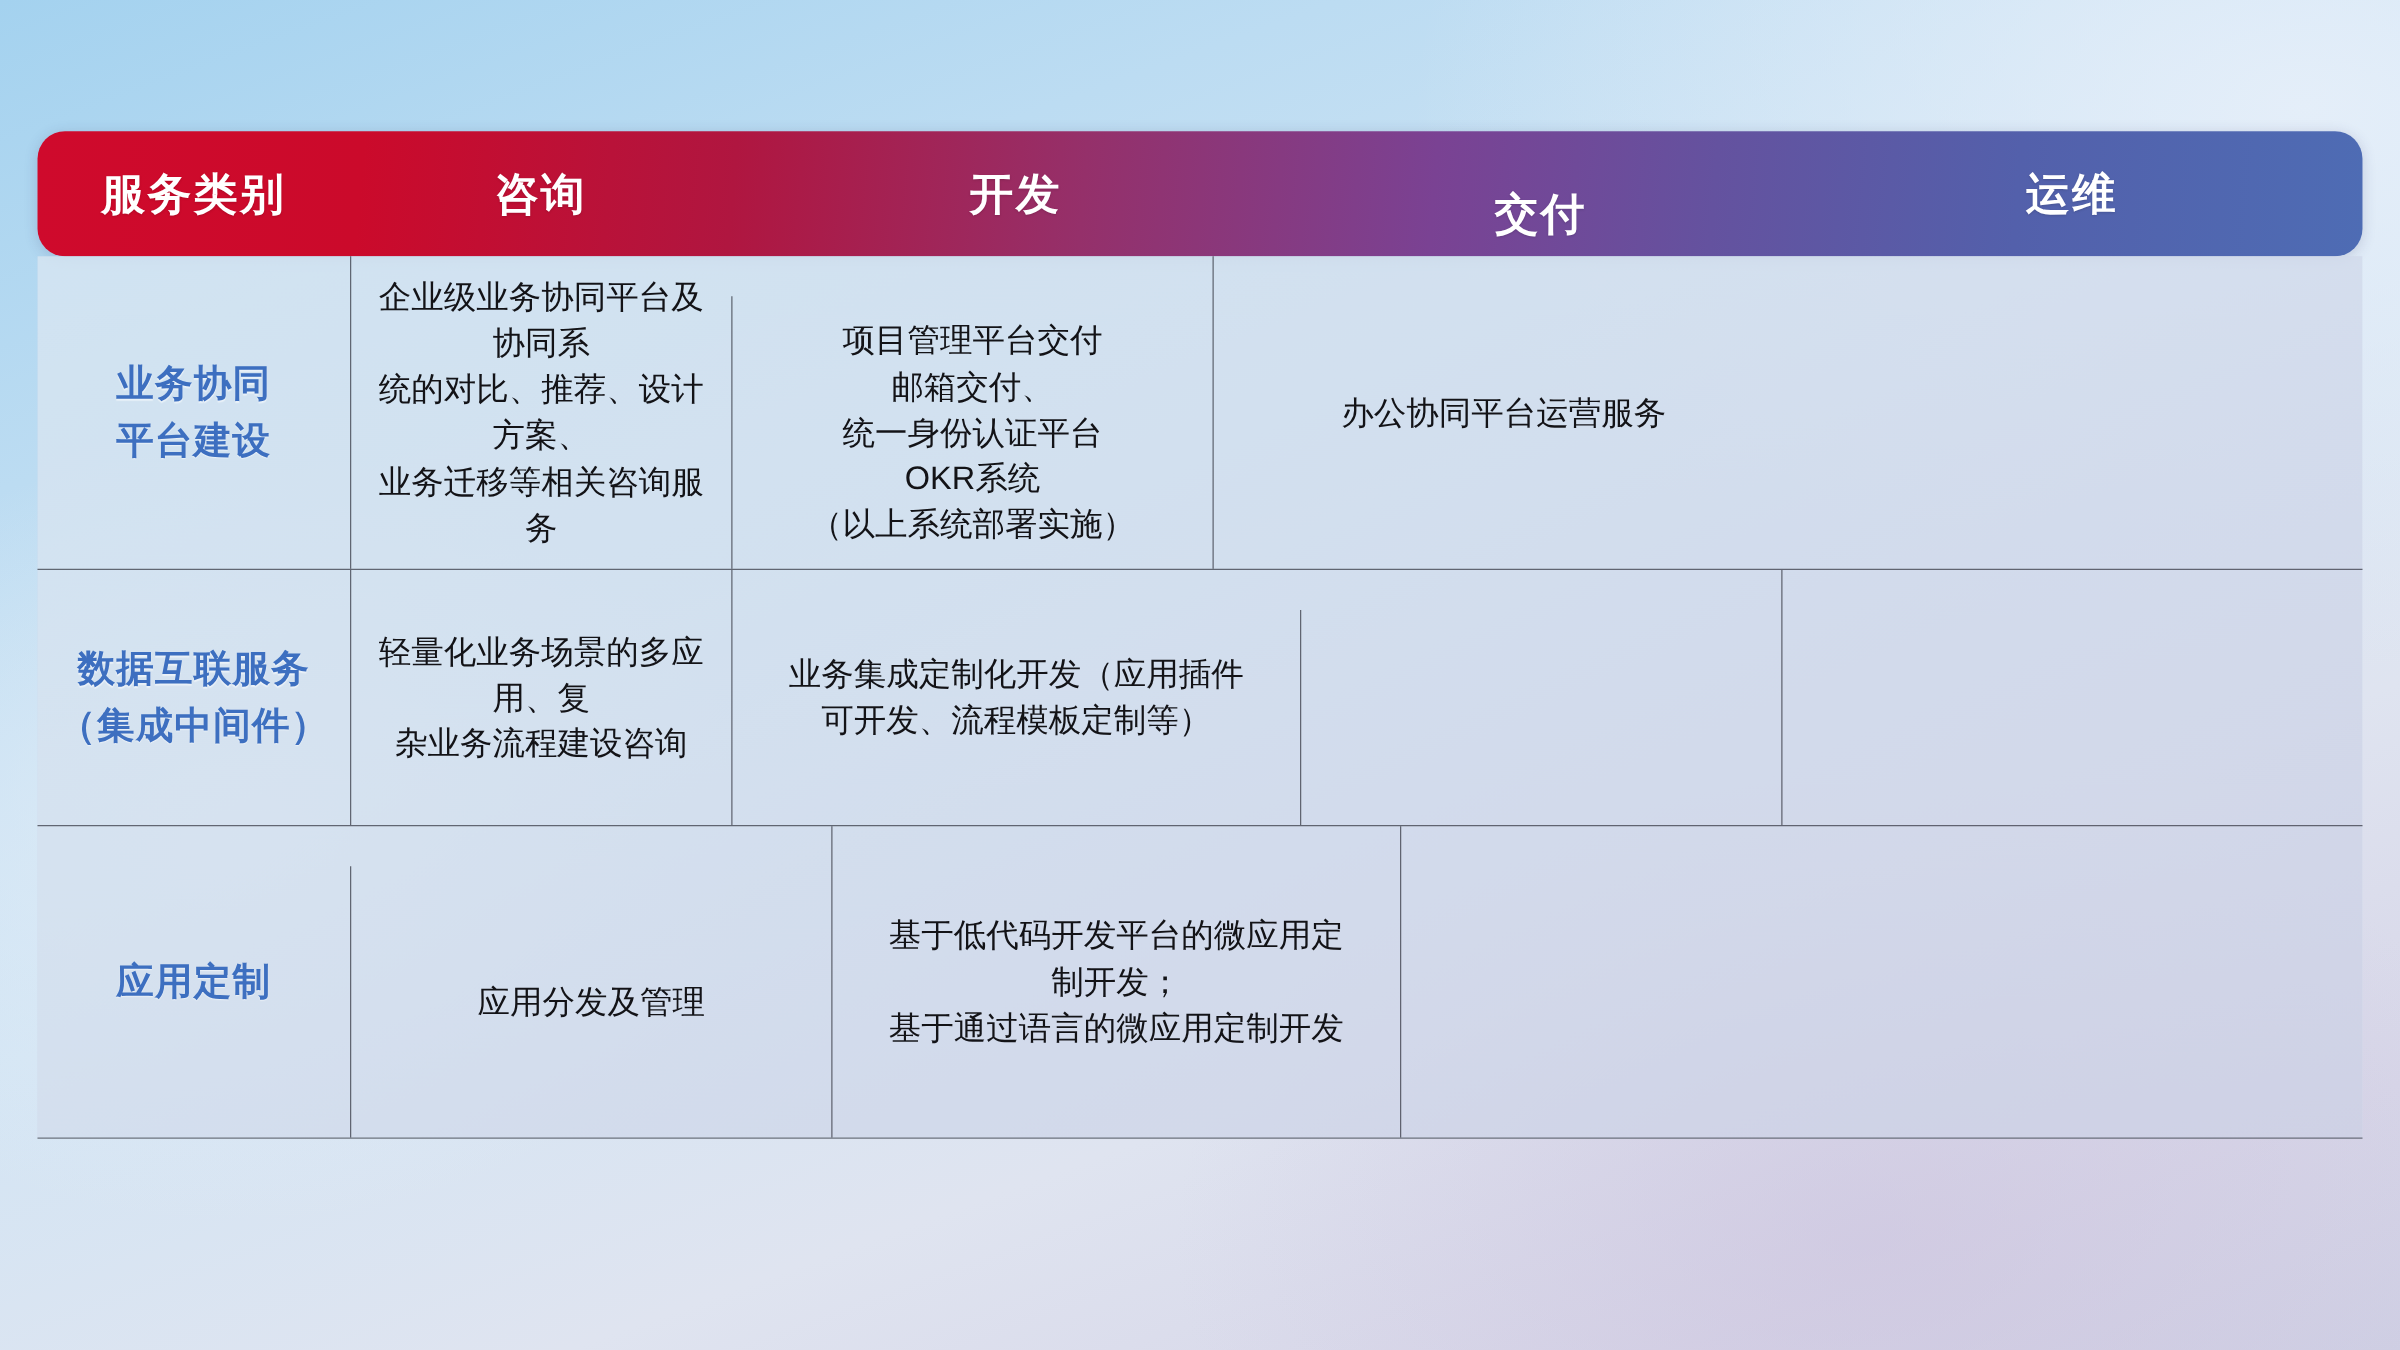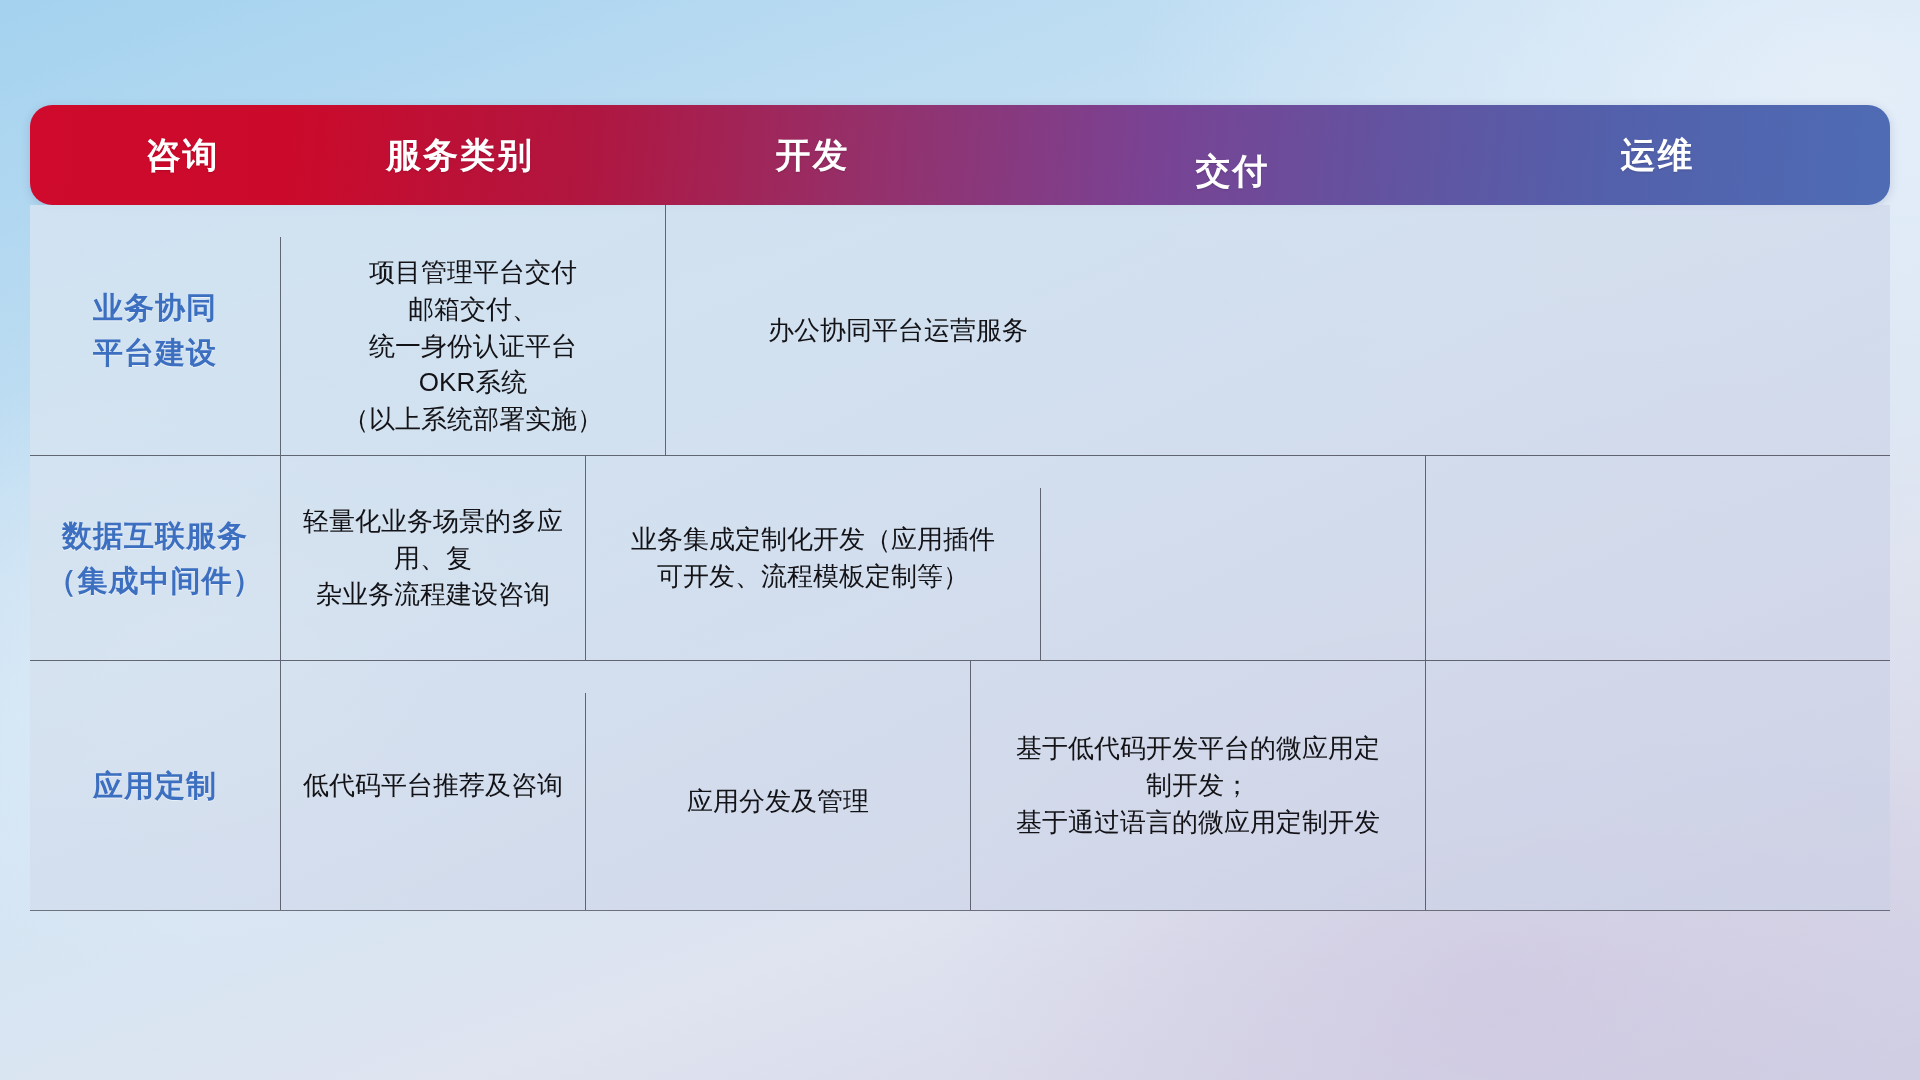--- a/index.html
+++ b/index.html
@@ -100,32 +100,35 @@
   .r0{ height:250px; }
   .r1{ height:205px; }
   .r2{ height:250px; }
 </style>
 </head>
 <body>
 
 <div id="table-wrap">
 
   <div id="header-row">
+    <div class="hcell c0">服务类别</div>
     <div class="hcell c1">咨询</div>
-    <div class="hcell c0">服务类别</div>
     <div class="hcell c2">开发</div>
     <div class="hcell c3">交付</div>
     <div class="hcell c4">运维</div>
   </div>
 
   <div id="body-rows">
 
     <div class="brow r0">
       <div class="bcell label-cell c0">业务协同
 平台建设</div>
+      <div class="bcell sep c1">企业级业务协同平台及协同系
+统的对比、推荐、设计方案、
+业务迁移等相关咨询服务</div>
       <div class="bcell sep c3">项目管理平台交付
 邮箱交付、
 统一身份认证平台
 OKR系统
 （以上系统部署实施）</div>
       <div class="bcell sep c4">办公协同平台运营服务</div>
     </div>
 
     <div class="brow r1">
       <div class="bcell label-cell c0">数据互联服务
@@ -133,21 +136,20 @@
       <div class="bcell sep c1">轻量化业务场景的多应用、复
 杂业务流程建设咨询</div>
       <div class="bcell sep c2">业务集成定制化开发（应用插件
 可开发、流程模板定制等）</div>
       <div class="bcell sep c3"></div>
       <div class="bcell sep c4"></div>
     </div>
 
     <div class="brow r2">
       <div class="bcell label-cell c0">应用定制</div>
-      <div class="bcell sep c1">低代码平台推荐及咨询</div>
       <div class="bcell sep c3">应用分发及管理</div>
       <div class="bcell sep c2">基于低代码开发平台的微应用定
 制开发；
 基于通过语言的微应用定制开发</div>
       <div class="bcell sep c4"></div>
     </div>
 
   </div>
 </div>
 

